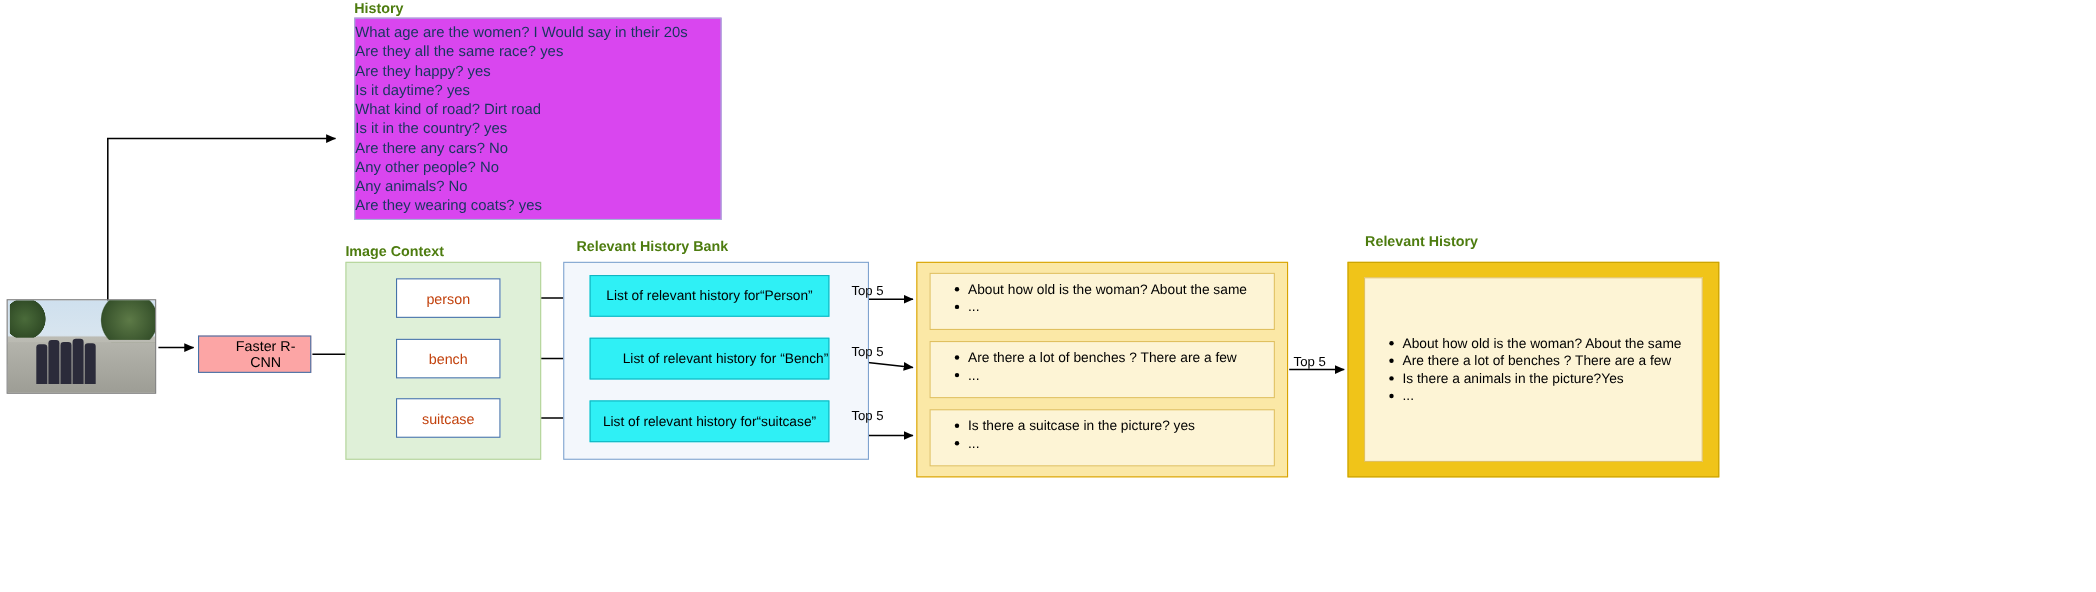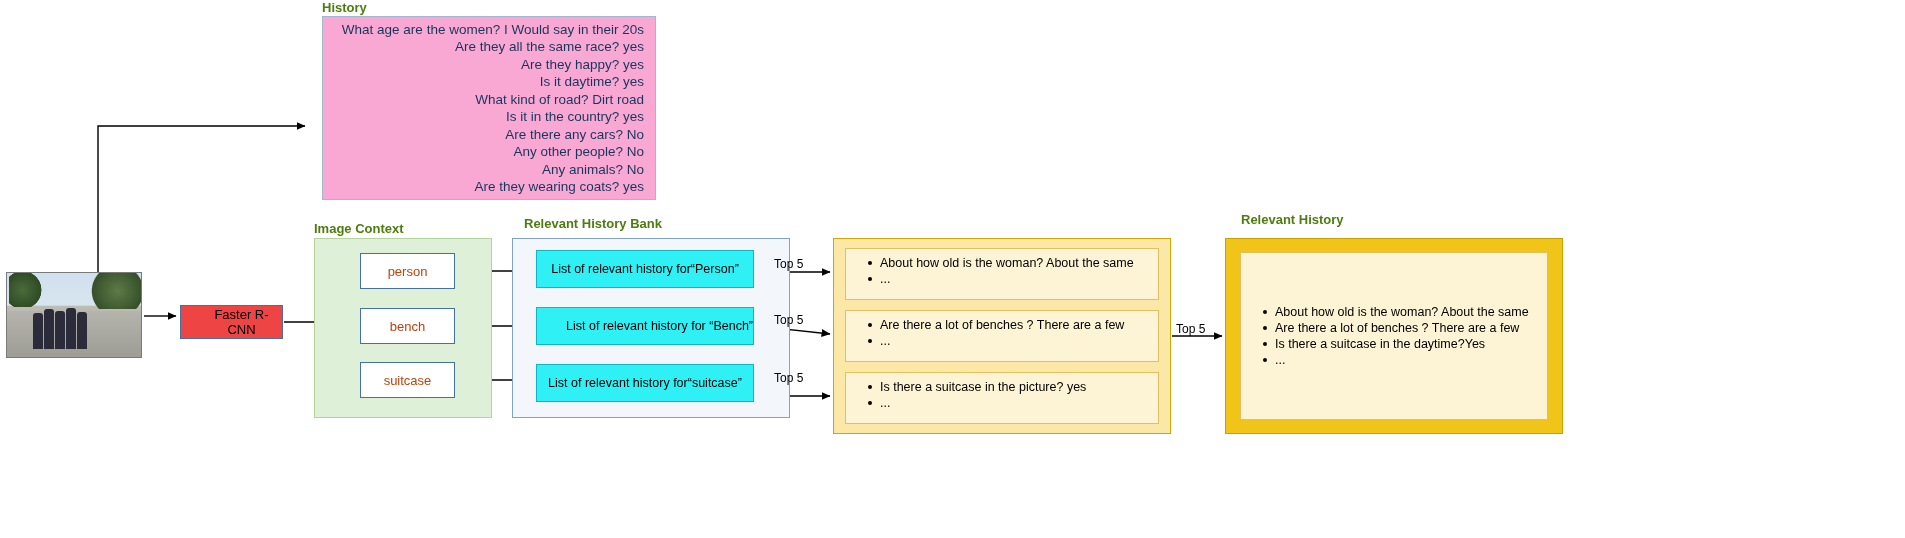--- a/index.html
+++ b/index.html
@@ -24,28 +24,28 @@
     color: #4d7c0f;
     white-space: nowrap;
   }
   
   #history-box {
     position: absolute;
     left: 322px;
     top: 16px;
     width: 334px;
     height: 184px;
-    background: #f9a8d4;
+    background: #d946ef;
     border: 1px solid #9fb8d4;
     box-sizing: border-box;
     display: flex;
     flex-direction: column;
-    align-items: flex-end;
+    align-items: flex-start;
     justify-content: center;
-    padding: 4px 11px;
+    padding: 4px 0;
   }
   #history-box .hline {
     font-size: 13.5px;
     color: #17365d;
     line-height: 17.5px;
     text-align: center;
     white-space: nowrap;
   }
   
   #photo {
@@ -89,21 +89,21 @@
   .box {
     position: absolute;
     box-sizing: border-box;
     display: flex;
     align-items: center;
     justify-content: center;
     text-align: center;
   }
   #rcnn {
     left: 180px; top: 305px; width: 103px; height: 34px;
-    background: #ef4444; border: 1px solid #4472a8;
+    background: #fca5a5; border: 1px solid #4472a8;
     font-size: 13px; color: #000; padding-left: 20px;
   }
   #image-context-panel {
     left: 314px; top: 238px; width: 178px; height: 180px;
     background: #dff0d8; border: 1px solid #b4d49a;
   }
   .obj-box {
     width: 95px; height: 36px;
     background: #ffffff; border: 1px solid #4472a8;
     font-size: 13px; color: #c2410c;
@@ -307,21 +307,21 @@
     <div class="bullet-line">
       <span class="dot"></span>
       <span>About how old is the woman? About the same</span>
     </div>
     <div class="bullet-line">
       <span class="dot"></span>
       <span>Are there a lot of benches ? There are a few</span>
     </div>
     <div class="bullet-line">
       <span class="dot"></span>
-      <span>Is there a suitcase in the daytime?Yes</span>
+      <span>Is there a animals in the picture?Yes</span>
     </div>
     <div class="bullet-line">
       <span class="dot"></span>
       <span>...</span>
     </div>
   </div>
 
 </div>
 
 </body></html>

